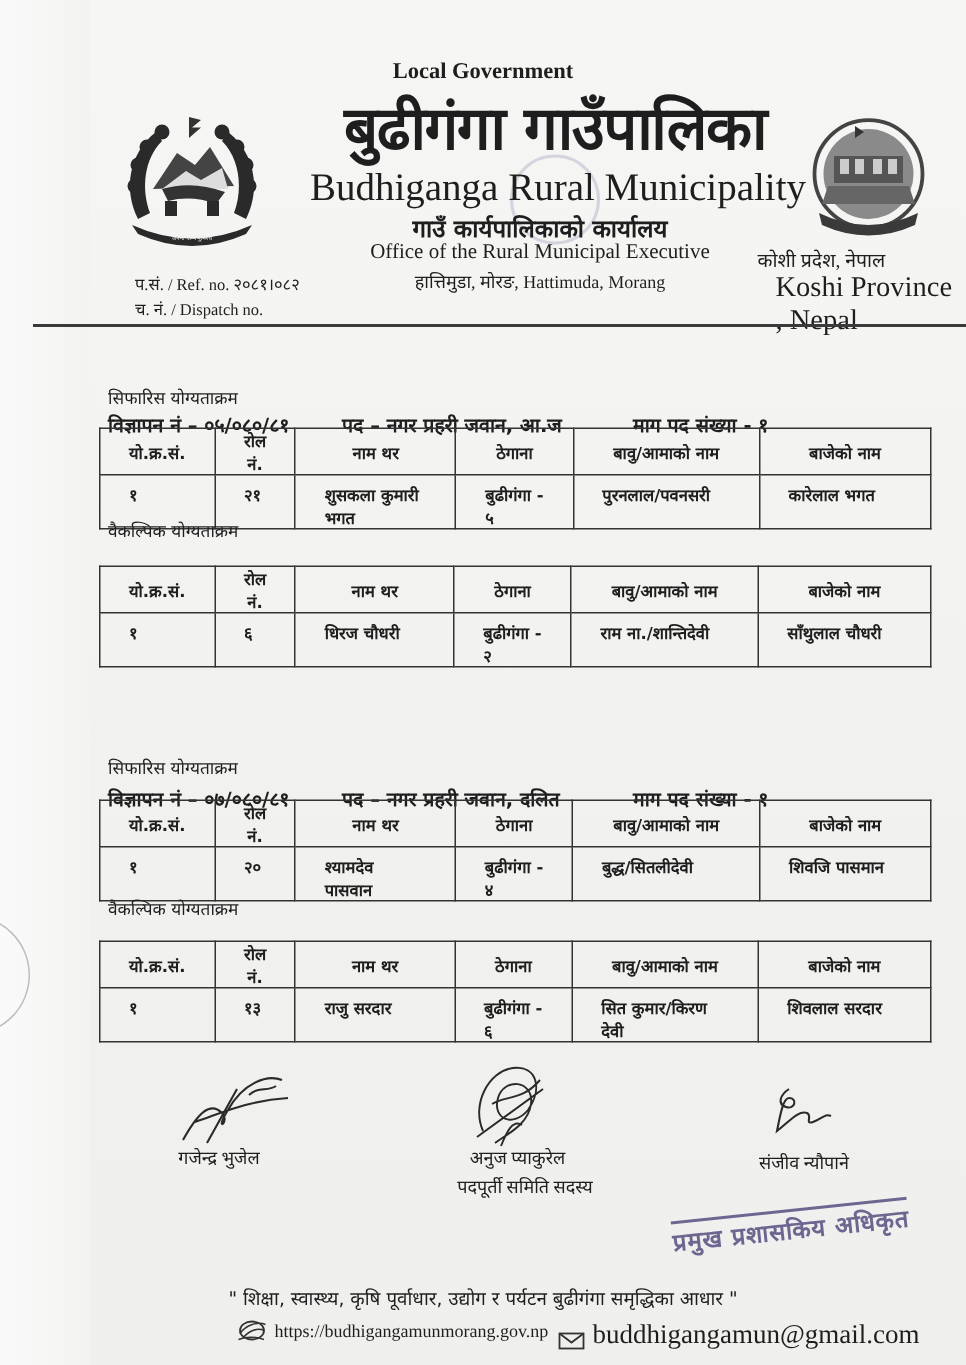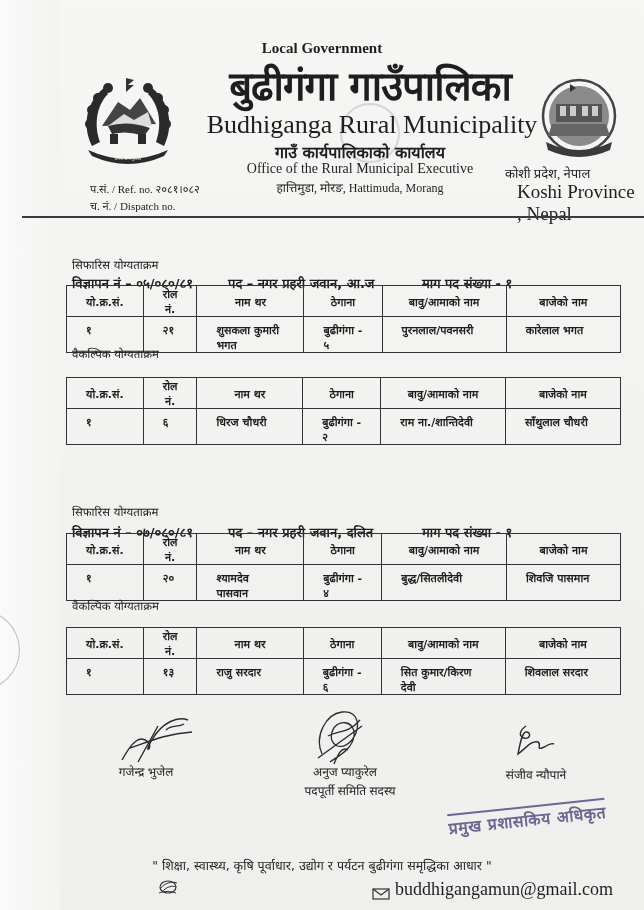--- a/index.html
+++ b/index.html
@@ -57,21 +57,21 @@
   }
   table.tbl th, table.tbl td {
     border: 1px solid #333; padding: 0 19px; font-weight: bold; vertical-align: middle;
   }
   table.tbl th { height: 26px; text-align: center; }
   table.tbl td { height: 30px; text-align: left; vertical-align: top; padding-top: 5px; }
   col.c1 { width: 61px; } col.c2 { width: 40px; } col.c3 { width: 115px; }
   col.c4 { width: 80px; } col.c5 { width: 135px; } col.c6 { width: 124px; }
 
   
-  .sig-name { font-size: 12px; font-family: Liberation Sans, sans-serif; text-align: center; white-space: nowrap; }
+  .sig-name { font-size: 12px; font-family: Liberation Serif, serif; text-align: center; white-space: nowrap; }
   .sig-svg { position: absolute; }
   .stamp {
     left: 448px; top: 806px; font-size: 16px; font-family: "DejaVu Sans", sans-serif; font-weight: bold;
     color: #6d6690; transform: rotate(-6deg); border-top: 2px solid #6d6690; padding-top: 1px;
     white-space: nowrap; letter-spacing: 0.5px;
   }
 
   
   .footer-motto { left: 0; width: 644px; top: 857px; font-size: 12.5px; text-align: center;
                   font-family: "DejaVu Sans", sans-serif; }
@@ -296,20 +296,21 @@
 
   <div class="abs stamp">प्रमुख प्रशासकिय अधिकृत</div>
 
   <div class="abs footer-motto">" शिक्षा, स्वास्थ्य, कृषि पूर्वाधार, उद्योग र पर्यटन बुढीगंगा समृद्धिका आधार "</div>
   <div class="abs footer-web">
     <svg width="20" height="16" viewBox="0 0 20 16">
       <ellipse cx="10" cy="8" rx="8" ry="6" fill="none" stroke="#333" stroke-width="1.2"></ellipse>
       <path d="M2 10 C6 4 14 2 19 4 M4 13 C8 8 14 6 18 8" fill="none" stroke="#333" stroke-width="1"></path>
       <path d="M1 14 C6 12 12 12 18 14" fill="none" stroke="#333" stroke-width="1"></path>
     </svg>
+    <span>https://budhigangamunmorang.gov.np</span>
   </div>
   <div class="abs footer-mail">
     <svg width="18" height="12" viewBox="0 0 18 12">
       <rect x="1" y="1" width="16" height="10" fill="none" stroke="#333" stroke-width="1.2"></rect>
       <path d="M1 1 L9 7 L17 1" fill="none" stroke="#333" stroke-width="1.2"></path>
     </svg>
     <span>buddhigangamun@gmail.com</span>
   </div>
 </div>
 

